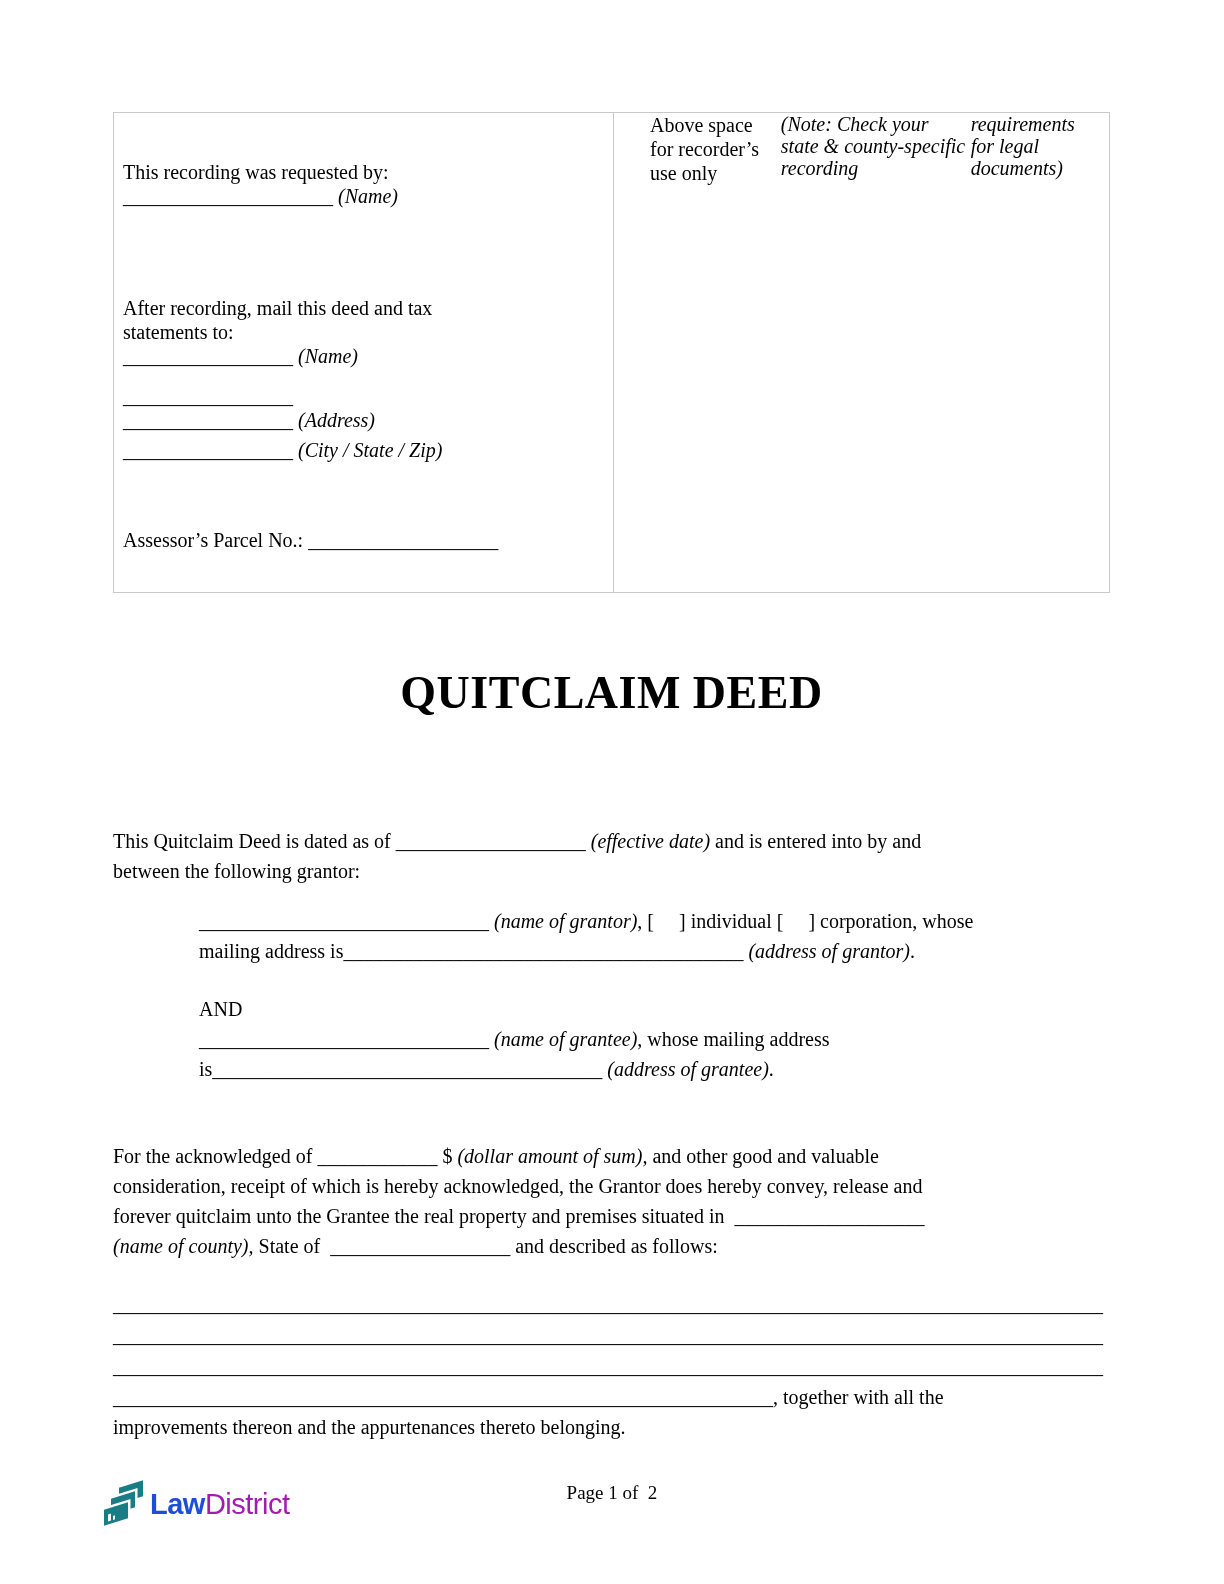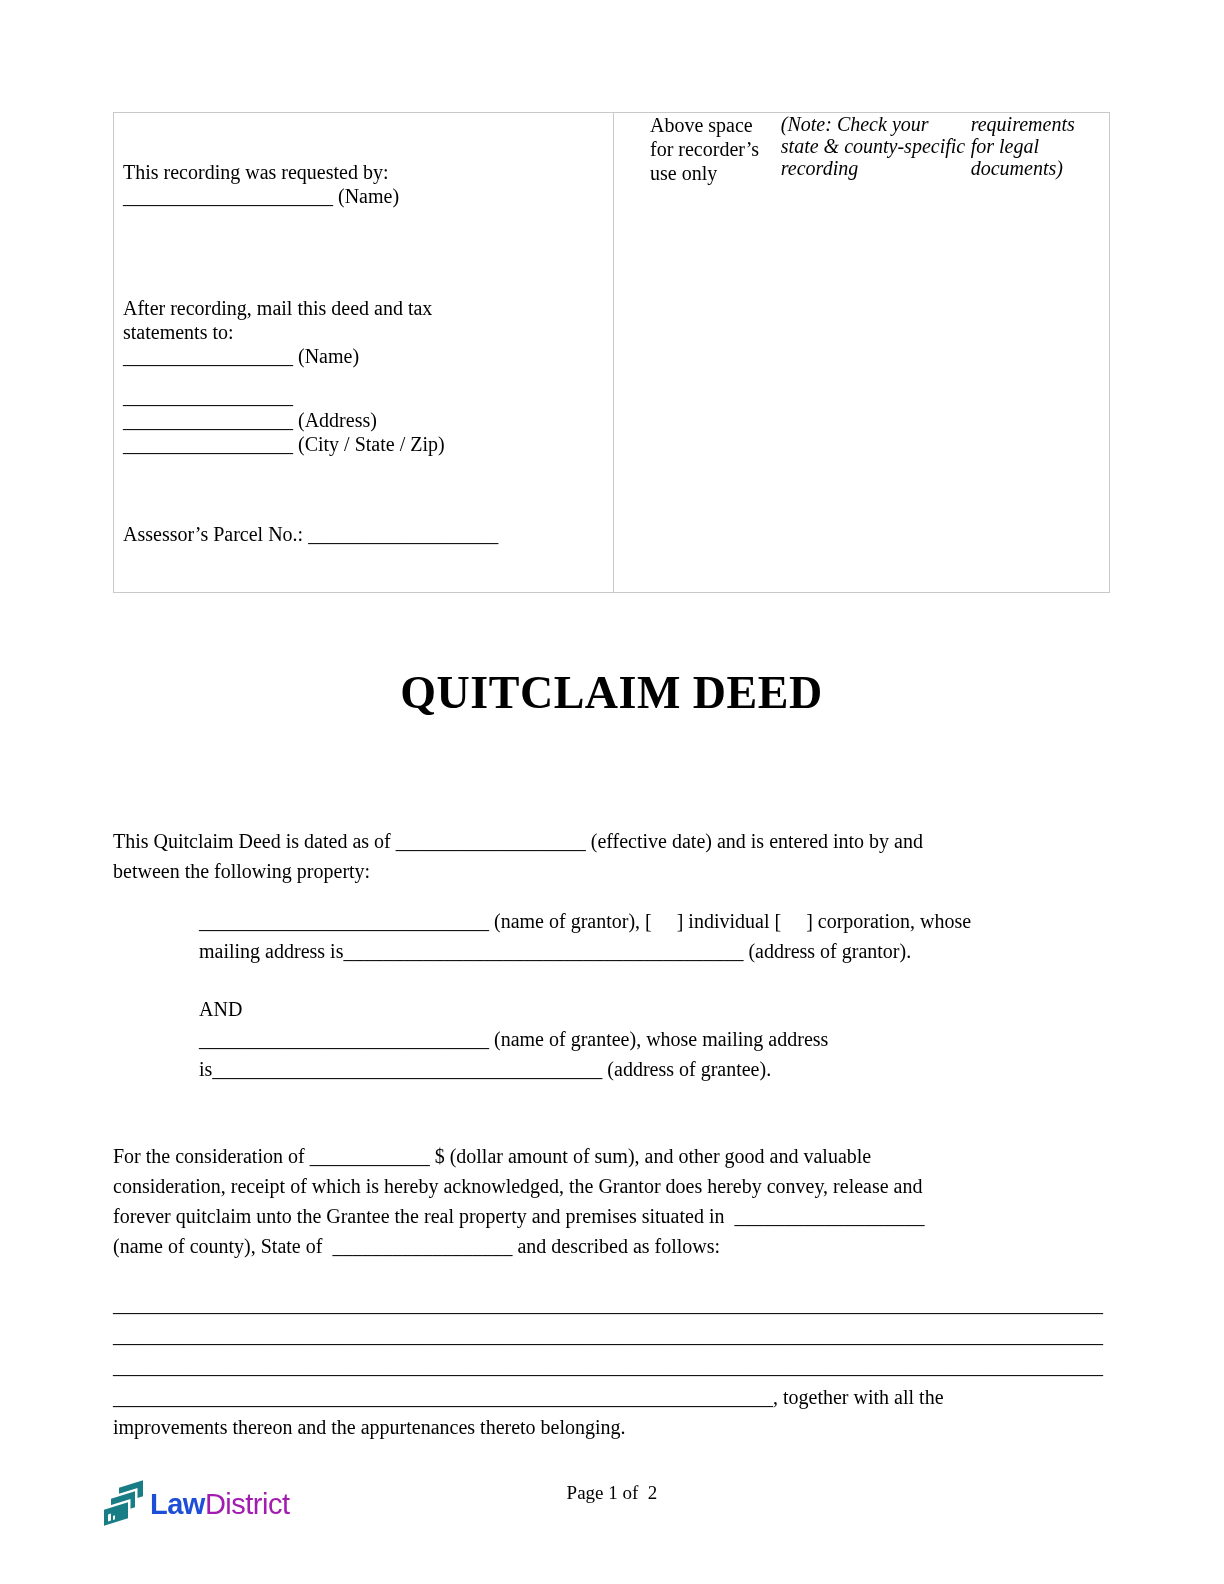--- a/index.html
+++ b/index.html
@@ -1,39 +1,39 @@
 <!DOCTYPE html>
 <html><head>
 <meta charset="utf-8">
 <style>
   html,body { margin:0; padding:0; background:#ffffff; }
   .page {
     position:relative; width:1224px; height:1584px; background:#ffffff;
     font-family:"Liberation Serif", serif; color:#000; overflow:hidden;border-radius:17px;
   }
   .seg-line { white-space:pre-wrap; }
-  .it { }
+  .it { font-style:italic; }
 
   
   .recorder-box {
     position:absolute; left:113px; top:112px; width:997px; height:481px;
     border:1px solid #c9c9c9; box-sizing:border-box; display:flex;
   }
   .box-left {
     width:499px; box-sizing:border-box; padding:47px 10px 0 9px;
     font-size:20px; line-height:24px;
   }
   .box-right {
     flex:1; border-left:1px solid #c9c9c9; box-sizing:border-box;
     display:flex; flex-direction:row; justify-content:flex-end;
     padding:0 14px 8px 36px; font-size:20px; line-height:24px;
   }
   .mt-mail { margin-top:88px; }
   .mt-addr { margin-top:16px; }
-  .mt-csz  { }
+  .mt-csz  { margin-top:6px; }
   .mt-parcel { margin-top:66px; }
   .note-line { font-style:italic; line-height:22px; }
 
   
   .doc-title {
     position:absolute; left:113px; top:666px; width:997px;
     text-align:center; font-size:46px; line-height:54px; font-weight:bold;
     letter-spacing:0.5px;
   }
 
@@ -92,37 +92,37 @@
       <div class="seg-line">Above space for recorder’s use only</div>
       <div class="note-line">(Note: Check your state &amp; county-specific recording</div>
       <div class="note-line">requirements for legal documents)</div>
     </div>
   </div>
 
   <div class="doc-title">QUITCLAIM DEED</div>
 
   <div class="body-block intro">
     <div class="seg-line"><span>This Quitclaim Deed is dated as of </span><span class="blank">___________________</span><span> </span><span class="it">(effective date)</span><span> and is entered into by and</span></div>
-    <div class="seg-line"><span>between the following property:</span></div>
+    <div class="seg-line"><span>between the following grantor:</span></div>
   </div>
 
   <div class="body-block grantor-block">
     <div class="seg-line"><span class="blank">_____________________________</span><span> </span><span class="it">(name of grantor)</span><span>, [     ] individual [     ] corporation, whose</span></div>
     <div class="seg-line"><span>mailing address is</span><span class="blank">________________________________________</span><span> </span><span class="it">(address of grantor)</span><span>.</span></div>
   </div>
 
   <div class="body-block and-word seg-line">AND</div>
 
   <div class="body-block grantee-block">
     <div class="seg-line"><span class="blank">_____________________________</span><span> </span><span class="it">(name of grantee)</span><span>, whose mailing address</span></div>
     <div class="seg-line"><span>is</span><span class="blank">_______________________________________</span><span> </span><span class="it">(address of grantee)</span><span>.</span></div>
   </div>
 
   <div class="body-block consideration">
-    <div class="seg-line"><span>For the consideration of </span><span class="blank">____________</span><span> $ </span><span class="it">(dollar amount of sum),</span><span> and other good and valuable</span></div>
+    <div class="seg-line"><span>For the acknowledged of </span><span class="blank">____________</span><span> $ </span><span class="it">(dollar amount of sum),</span><span> and other good and valuable</span></div>
     <div class="seg-line"><span>consideration, receipt of which is hereby acknowledged, the Grantor does hereby convey, release and</span></div>
     <div class="seg-line"><span>forever quitclaim unto the Grantee the real property and premises situated in  </span><span class="blank">___________________</span></div>
     <div class="seg-line"><span class="it">(name of county),</span><span> State of  </span><span class="blank">__________________</span><span> and described as follows:</span></div>
   </div>
 
   <div class="body-block description">
     <div class="seg-line desc-rule">___________________________________________________________________________________________________</div>
     <div class="seg-line desc-rule">___________________________________________________________________________________________________</div>
     <div class="seg-line desc-rule">___________________________________________________________________________________________________</div>
     <div class="seg-line"><span class="blank">__________________________________________________________________</span><span>, together with all the</span></div>

